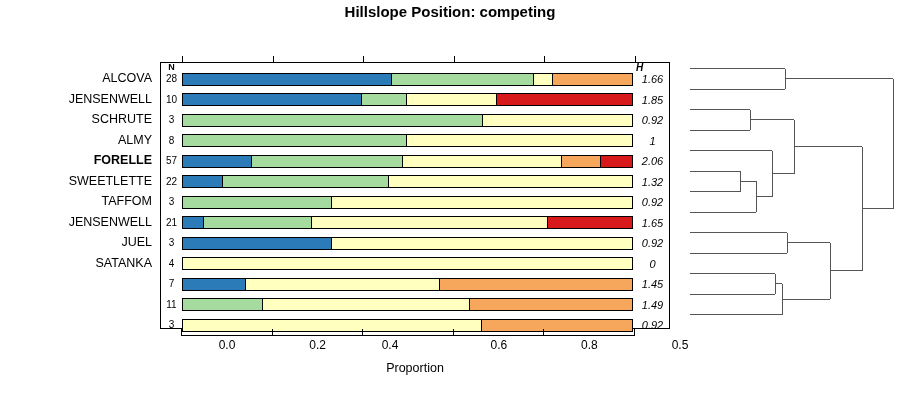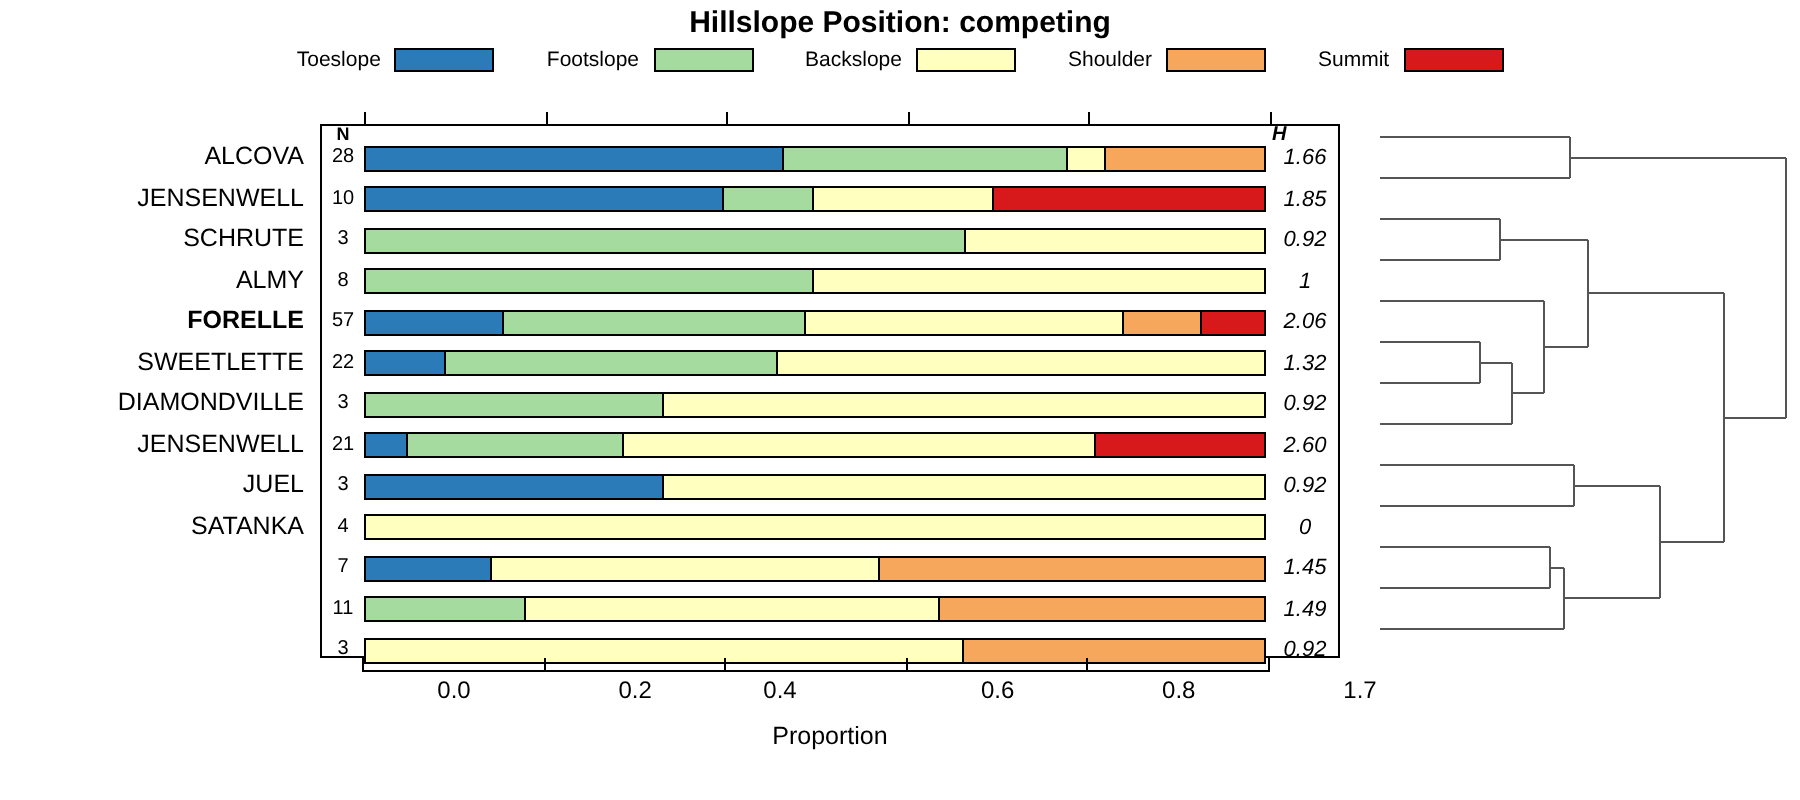--- a/index.html
+++ b/index.html
@@ -199,51 +199,29 @@
   }
   .dendro svg{display:block;}
 </style>
 </head>
 <body>
 
 <div id="root">
 
   <div class="title">Hillslope Position: competing</div>
 
-  <div class="legend" id="legend">
-      <div class="legend-item">
-        <span class="legend-label">Toeslope</span>
-        <span class="legend-swatch" style="background: rgb(43, 123, 185);"></span>
-      </div>
-      <div class="legend-item">
-        <span class="legend-label">Footslope</span>
-        <span class="legend-swatch" style="background: rgb(166, 219, 160);"></span>
-      </div>
-      <div class="legend-item">
-        <span class="legend-label">Backslope</span>
-        <span class="legend-swatch" style="background: rgb(255, 255, 191);"></span>
-      </div>
-      <div class="legend-item">
-        <span class="legend-label">Shoulder</span>
-        <span class="legend-swatch" style="background: rgb(247, 167, 92);"></span>
-      </div>
-      <div class="legend-item">
-        <span class="legend-label">Summit</span>
-        <span class="legend-swatch" style="background: rgb(215, 25, 28);"></span>
-      </div>
-    </div>
 
   <div class="labels" id="labels">
       <div class="label-row">ALCOVA</div>
       <div class="label-row">JENSENWELL</div>
       <div class="label-row">SCHRUTE</div>
       <div class="label-row">ALMY</div>
       <div class="label-row bold">FORELLE</div>
       <div class="label-row">SWEETLETTE</div>
-      <div class="label-row">DIAMONDVILLE</div>
+      <div class="label-row">TAFFOM</div>
       <div class="label-row">JENSENWELL</div>
       <div class="label-row">JUEL</div>
       <div class="label-row">SATANKA</div>
     </div>
 
   <div class="panel">
     <div class="ncol">
       <div class="hdr">N</div>
       <div id="ncells" style="position:absolute;top:6px;left:0;right:0;">
           <div class="n-row">28</div>
@@ -357,21 +335,21 @@
     <div class="hcol">
       <div class="hdr">H</div>
       <div id="hcells" style="position:absolute;top:6px;left:3px;right:0;">
           <div class="h-row">1.66</div>
           <div class="h-row">1.85</div>
           <div class="h-row">0.92</div>
           <div class="h-row">1</div>
           <div class="h-row">2.06</div>
           <div class="h-row">1.32</div>
           <div class="h-row">0.92</div>
-          <div class="h-row">2.60</div>
+          <div class="h-row">1.65</div>
           <div class="h-row">0.92</div>
           <div class="h-row">0</div>
           <div class="h-row">1.45</div>
           <div class="h-row">1.49</div>
           <div class="h-row">0.92</div>
         </div>
     </div>
 
     <div id="topticks">
         <div class="toptick" style="left: 21px;"></div>
@@ -390,21 +368,21 @@
         <div class="tick-label" style="left: 21px;">0.0</div>
         <div class="tick" style="left: 111.6px;"></div>
         <div class="tick-label" style="left: 111.6px;">0.2</div>
         <div class="tick" style="left: 202.2px;"></div>
         <div class="tick-label" style="left: 184px;">0.4</div>
         <div class="tick" style="left: 292.8px;"></div>
         <div class="tick-label" style="left: 292.8px;">0.6</div>
         <div class="tick" style="left: 383.4px;"></div>
         <div class="tick-label" style="left: 383.4px;">0.8</div>
         <div class="tick" style="left: 474px;"></div>
-        <div class="tick-label" style="left: 474px;">1.7</div>
+        <div class="tick-label" style="left: 474px;">0.5</div>
       </div>
     <div class="xlab">Proportion</div>
   </div>
 
   <div class="dendro">
     <svg width="210" height="270" viewBox="0 0 210 270" id="dendrosvg">
         <line x1="23" y1="8.5" x2="95" y2="8.5" stroke="#555555" stroke-width="1" shape-rendering="crispEdges"></line>
         <line x1="23" y1="29" x2="95" y2="29" stroke="#555555" stroke-width="1" shape-rendering="crispEdges"></line>
         <line x1="95" y1="8.5" x2="95" y2="29" stroke="#555555" stroke-width="1" shape-rendering="crispEdges"></line>
         <line x1="23" y1="49.5" x2="60" y2="49.5" stroke="#555555" stroke-width="1" shape-rendering="crispEdges"></line>

